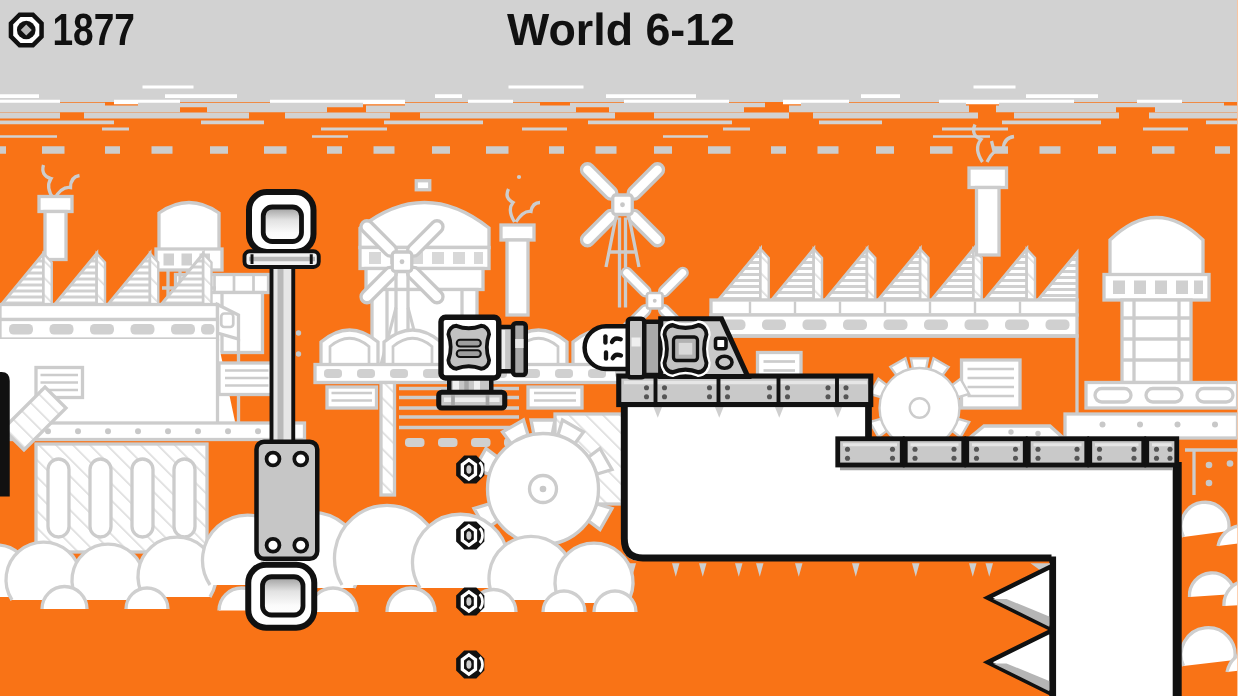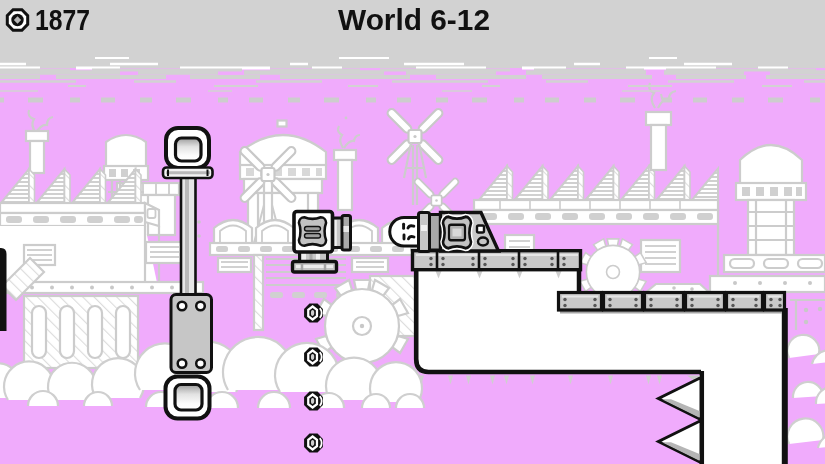--- a/index.html
+++ b/index.html
@@ -1,16 +1,16 @@
 <!DOCTYPE html>
 <html><head>
 <meta charset="utf-8">
 <style>
 html,body{margin:0;padding:0;background:#fff;}
-#stage{position:relative;width:825px;height:464px;overflow:hidden;background:#f0abfc;}
+#stage{position:relative;width:825px;height:464px;overflow:hidden;background:#f97316;}
 svg{position:absolute;left:0;top:0;display:block;}
 </style>
 </head>
 <body>
 <div id="stage">
 <svg width="825" height="464" viewBox="0 0 825 464" font-family="Liberation Sans, sans-serif">
 <defs>
 <pattern id="hatch" width="8" height="8" patternUnits="userSpaceOnUse" patternTransform="rotate(-45)">
   <rect width="8" height="8" fill="#ffffff"></rect>
   <line x1="0" y1="0" x2="0" y2="8" stroke="#dcdcdc" stroke-width="2.2"></line>

